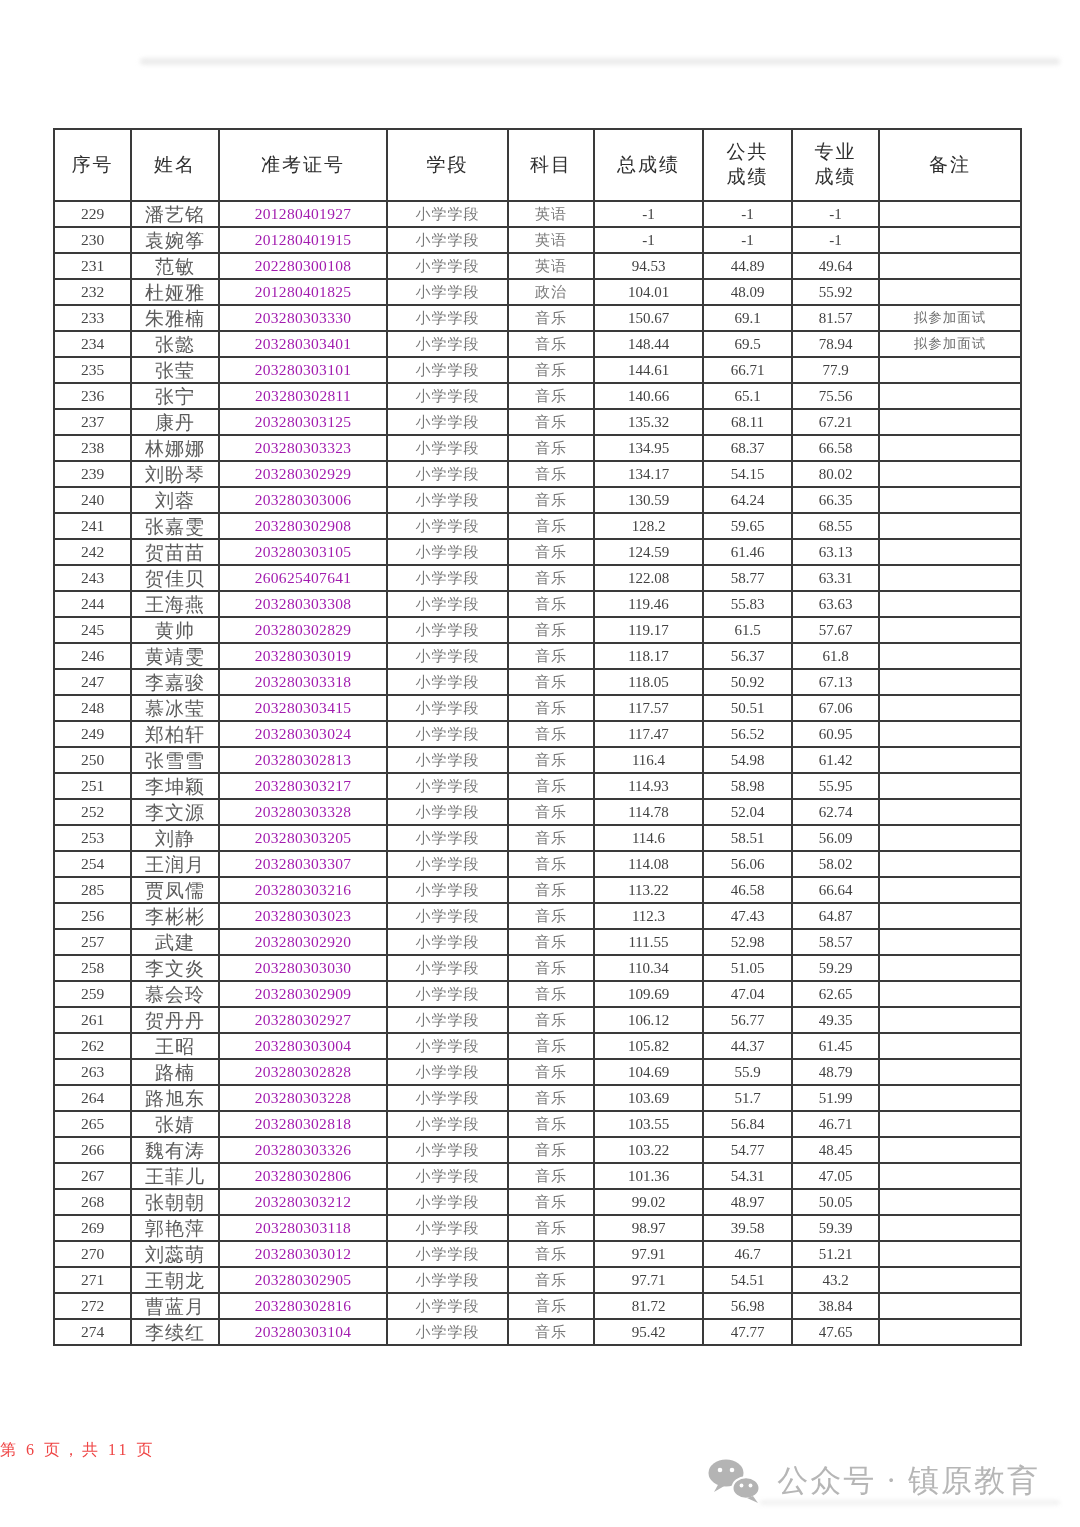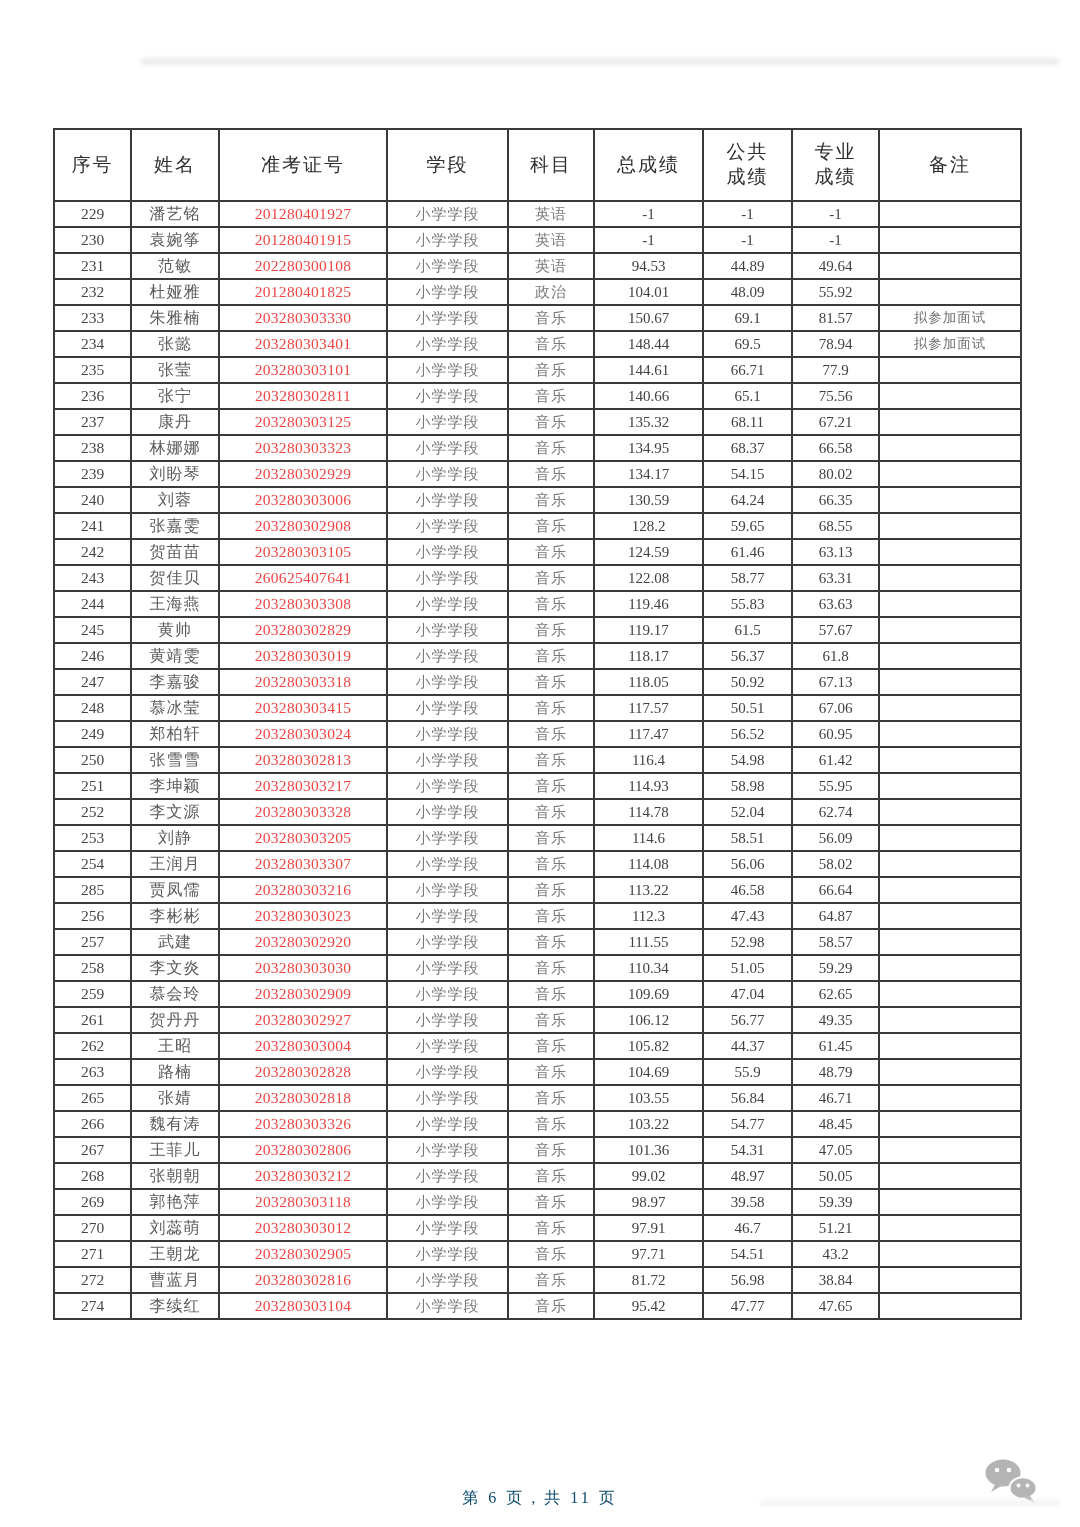--- a/index.html
+++ b/index.html
@@ -42,28 +42,28 @@
   .score-table tbody tr{height:26px;margin-left:31px;}
   .score-table th{
     font-size:19px;font-weight:400;color:#2e2e2e;
     letter-spacing:2px;
   }
   .score-table th span{display:inline-block;line-height:1.3;white-space:normal;}
   .score-table th:nth-child(7) span,
   .score-table th:nth-child(8) span{width:3.2em;letter-spacing:2px;}
   .score-table td{font-size:15px;color:#4c4c4c;line-height:1;}
   .score-table td.c0{font-size:15.5px;color:#464646;}
-  .score-table td.c1{font-size:16px;color:#5b5b5b;letter-spacing:1px;white-space:normal;}
-  .score-table td.c2{font-size:15.5px;color:#ef4444;letter-spacing:0.3px;border-radius:13px;}
+  .score-table td.c1{font-size:19px;color:#5b5b5b;letter-spacing:1px;white-space:normal;}
+  .score-table td.c2{font-size:15.5px;color:#a21caf;letter-spacing:0.3px;border-radius:13px;}
   .score-table td.c3,.score-table td.c4{color:#797979;font-size:15px;letter-spacing:1px;}
   .score-table td.c5,.score-table td.c6,.score-table td.c7{color:#414141;}
   .score-table td.c8{font-size:13.5px;color:#6d6d6d;letter-spacing:1px;}
   .page-footer{
-    position:absolute;top:1488px;left:0;width:100%;
-    text-align:center;font-size:16px;color:#0c4a6e;letter-spacing:3px;
+    position:absolute;top:1440px;left:0;width:100%;
+    font-size:16px;color:#ef4444;letter-spacing:3px;
   }
   .watermark{
     position:absolute;top:1458px;right:40px;
     display:flex;align-items:center;gap:14px;
     color:#b6b6b6;font-size:31px;letter-spacing:2px;
   }
   .watermark .wicon{width:56px;height:46px;flex:0 0 auto;}
 </style>
 </head>
 <body>
@@ -466,20 +466,31 @@
           <td class="c1">路楠</td>
           <td class="c2">203280302828</td>
           <td class="c3">小学学段</td>
           <td class="c4">音乐</td>
           <td class="c5">104.69</td>
           <td class="c6">55.9</td>
           <td class="c7">48.79</td>
           <td class="c8"></td>
         </tr>
         <tr>
+          <td class="c0">264</td>
+          <td class="c1">路旭东</td>
+          <td class="c2">203280303228</td>
+          <td class="c3">小学学段</td>
+          <td class="c4">音乐</td>
+          <td class="c5">103.69</td>
+          <td class="c6">51.7</td>
+          <td class="c7">51.99</td>
+          <td class="c8"></td>
+        </tr>
+        <tr>
           <td class="c0">265</td>
           <td class="c1">张婧</td>
           <td class="c2">203280302818</td>
           <td class="c3">小学学段</td>
           <td class="c4">音乐</td>
           <td class="c5">103.55</td>
           <td class="c6">56.84</td>
           <td class="c7">46.71</td>
           <td class="c8"></td>
         </tr>
@@ -584,17 +595,18 @@
       </g>
       <circle cx="13" cy="12" r="2.3" fill="#ffffff"></circle>
       <circle cx="25" cy="12" r="2.3" fill="#ffffff"></circle>
       <g>
         <ellipse cx="39" cy="30" rx="13.5" ry="10.8" fill="#b4b4b4" stroke="#ffffff" stroke-width="2"></ellipse>
         <path d="M46 38 L51 45 L40 40 Z" fill="#b4b4b4"></path>
       </g>
       <circle cx="34.5" cy="27.5" r="1.9" fill="#ffffff"></circle>
       <circle cx="43.5" cy="27.5" r="1.9" fill="#ffffff"></circle>
     </svg>
+    <span>公众号 · 镇原教育</span>
   </div>
 
   <div class="smudge-bottom"></div>
 
 </div>
 
 </body></html>

